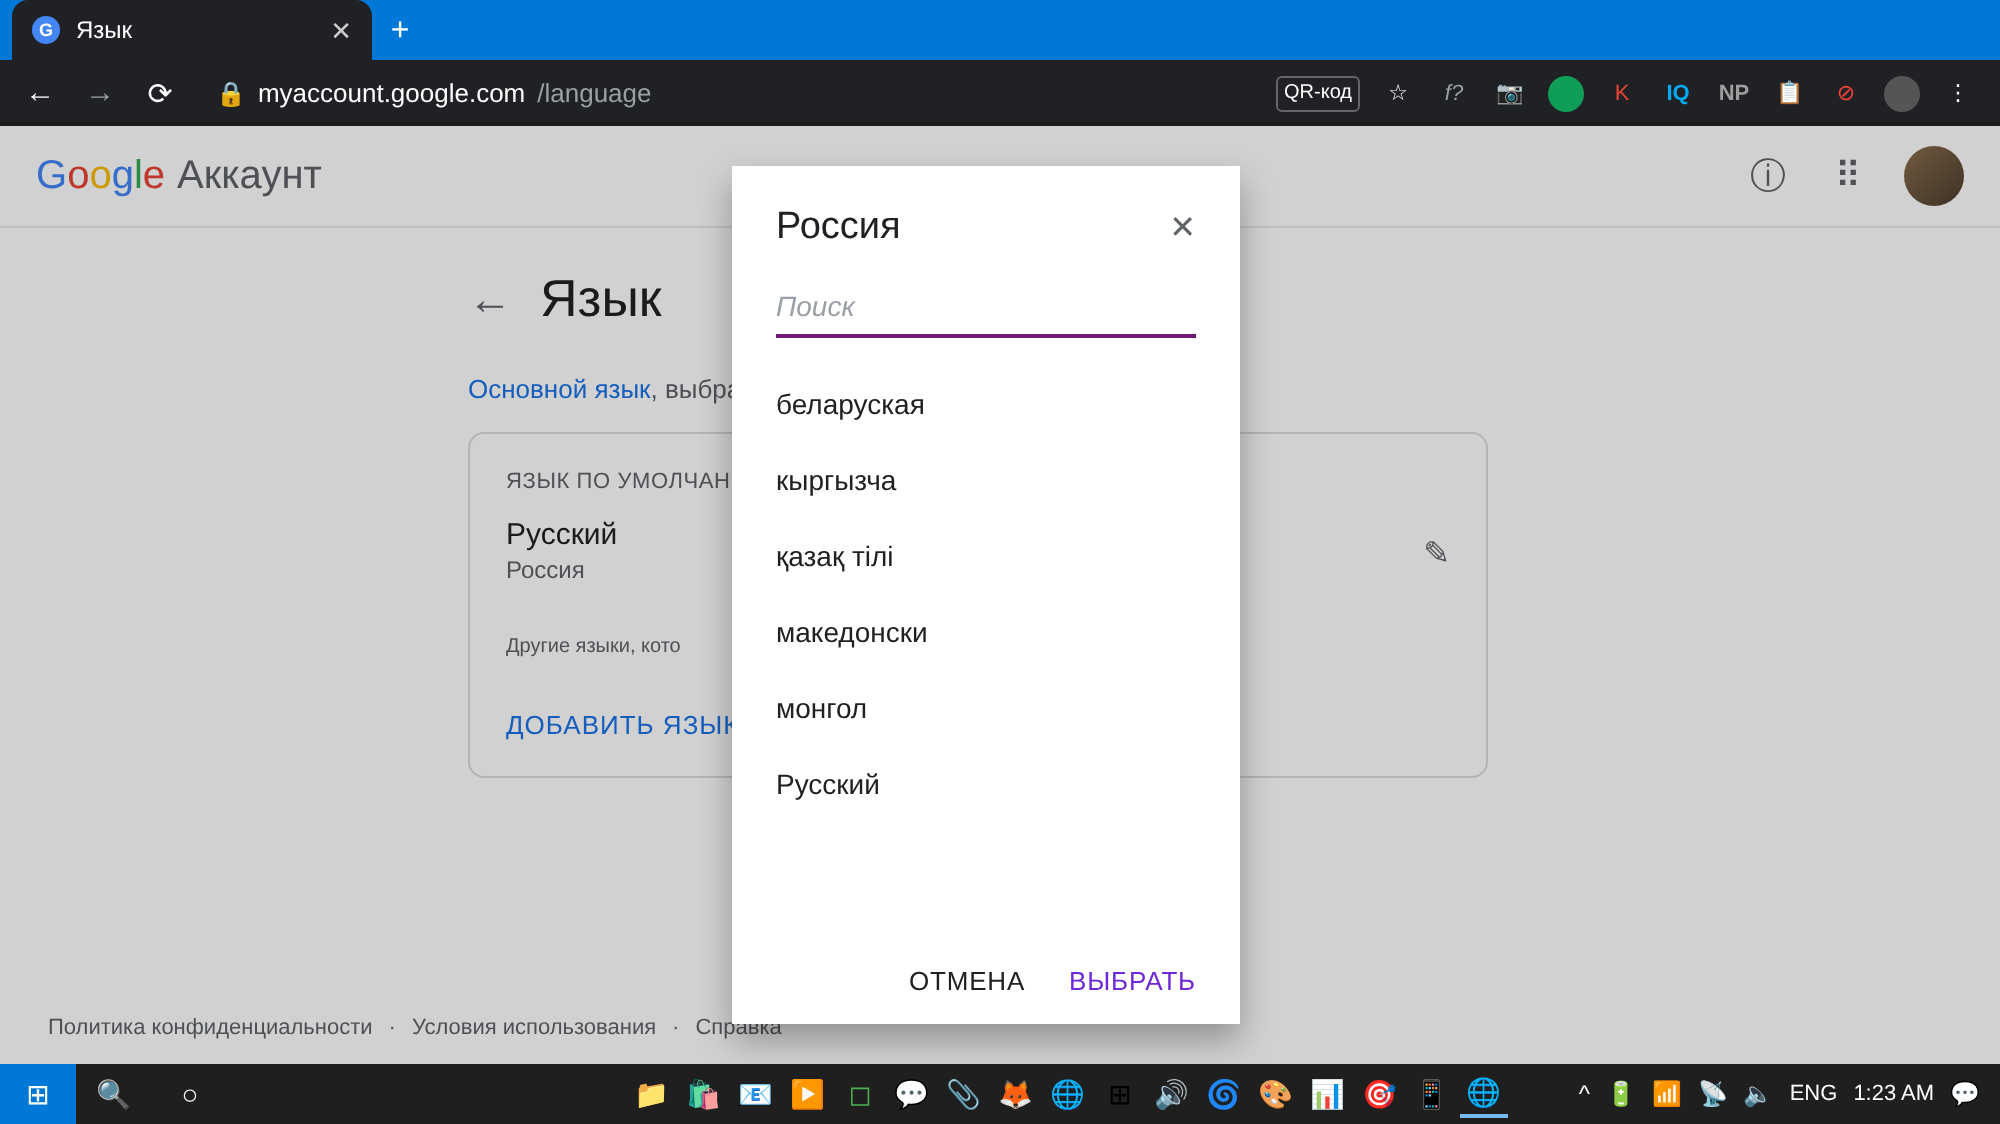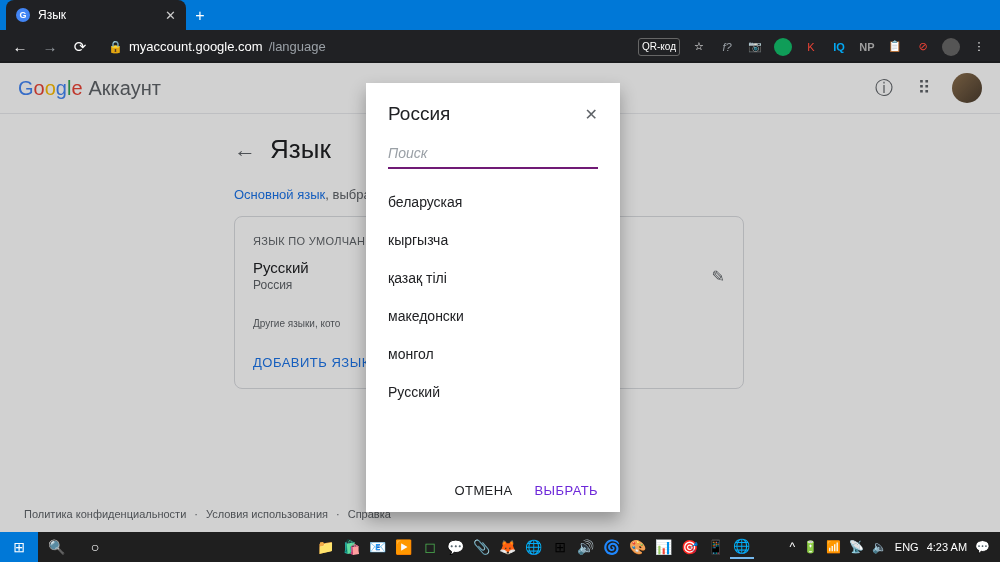--- a/index.html
+++ b/index.html
@@ -223,16 +223,16 @@
     <div class="app">📱</div>
     <div class="app" style="border-bottom:2px solid #76b9ed;">🌐</div>
   </div>
   <div class="tray">
     <span class="tray-icon">^</span>
     <span class="tray-icon">🔋</span>
     <span class="tray-icon">📶</span>
     <span class="tray-icon">📡</span>
     <span class="tray-icon">🔈</span>
     <span>ENG</span>
-    <span>4:23 AM</span>
+    <span>1:23 AM</span>
     <span class="tray-icon">💬</span>
   </div>
 </div>
 
 </body></html>

